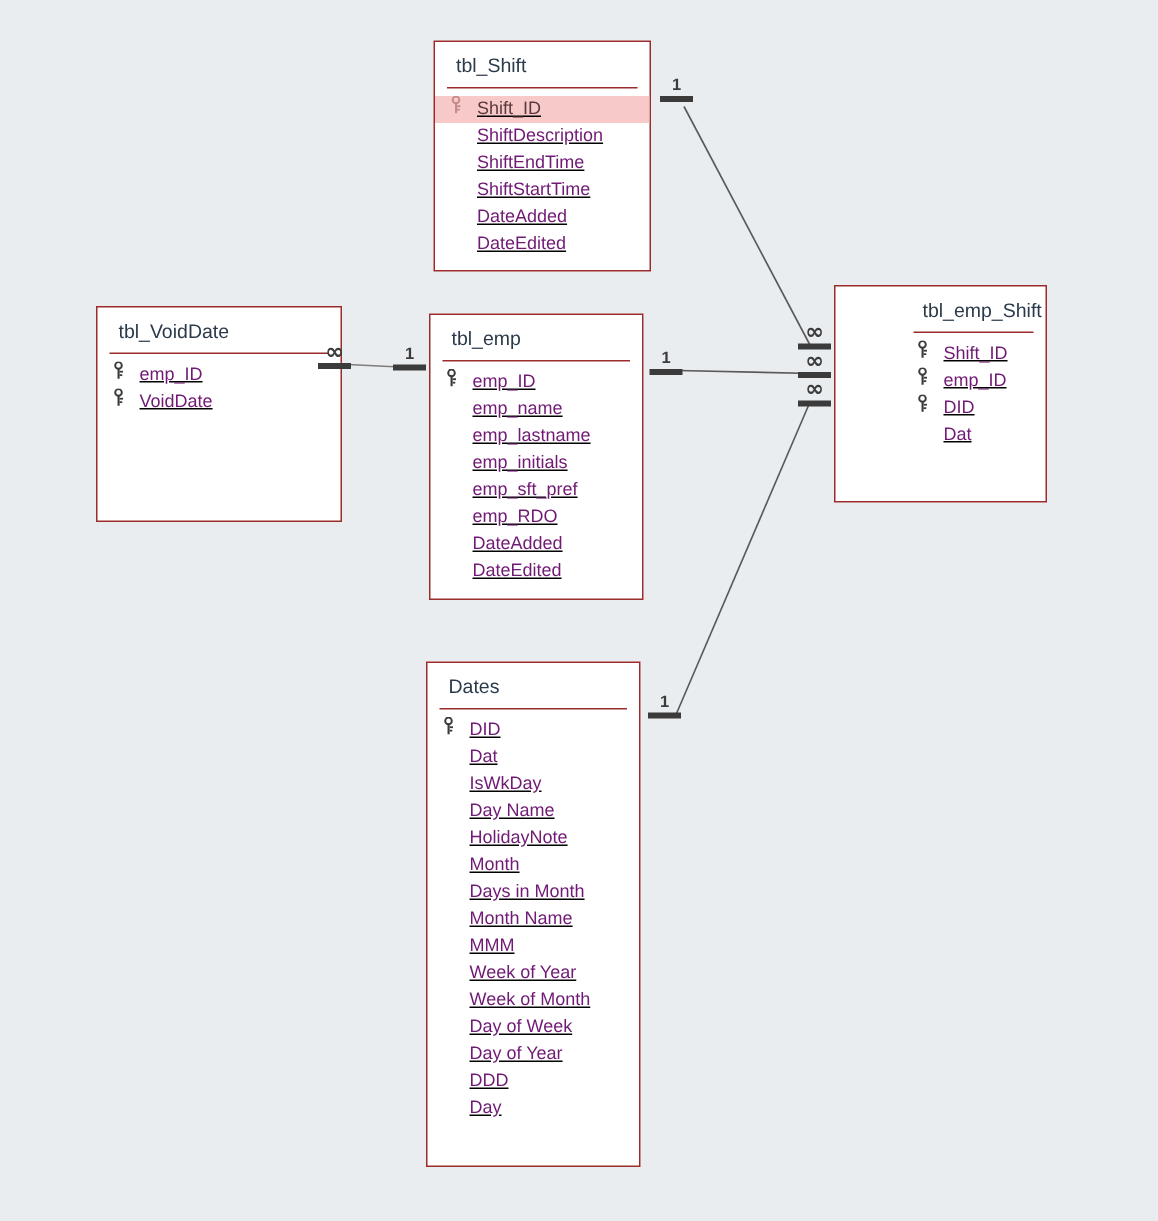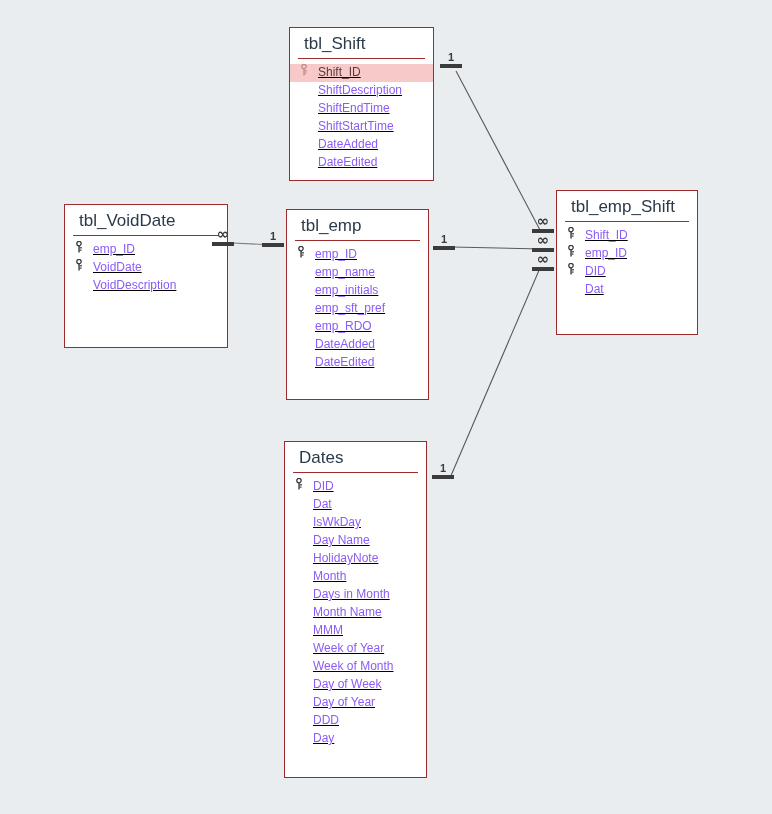--- a/index.html
+++ b/index.html
@@ -29,21 +29,21 @@
   }
   
   .table-box {
     position: absolute;
     background: #ffffff;
     border: 1px solid #9c2b2b;
     box-sizing: border-box;
     overflow: hidden;
   }
   .tbl-title {
-    font-size: 17px;
+    font-size: 13px;
     color: #2b3a4a;
     padding: 9px 0 7px 14px;
     line-height: 14px;
     white-space: nowrap;
   }
   .title-rule {
     height: 1px;
     background: #9c2b2b;
     margin: 0 8px 3px 8px;
   }
@@ -64,21 +64,21 @@
   }
   .key-slot {
     width: 18px;
     flex: 0 0 18px;
     display: flex;
     align-items: center;
     justify-content: flex-start;
   }
   .field-name {
     font-size: 12px;
-    color: #8b5cf6;
+    color: #701a75;
     line-height: 16px;
   }
   .field-row.highlight .field-name {
     color: #5a3a3f;
   }
   
   .card-marker {
     position: absolute;
     display: flex;
     flex-direction: column;
@@ -175,24 +175,20 @@
           <span class="key-slot">
             <svg width="8" height="12" viewBox="0 0 8 12">
               <circle cx="4" cy="2.6" r="2.2" fill="none" stroke="#3b3b3b" stroke-width="1.3"></circle>
               <rect x="3.35" y="4.3" width="1.4" height="7.2" fill="#3b3b3b"></rect>
               <rect x="4.7" y="6.2" width="2.3" height="1.2" fill="#3b3b3b"></rect>
               <rect x="4.7" y="8.5" width="1.8" height="1.2" fill="#3b3b3b"></rect>
             </svg>
           </span>
           <span class="field-name">VoidDate</span>
         </div>
-        <div class="field-row">
-          <span class="key-slot"></span>
-          <span class="field-name">VoidDescription</span>
-        </div>
       </div>
   </div>
 
   <div class="table-box" id="box-tbl_emp" style="left:286px; top:209px; width:143px; height:191px;">
     <div class="tbl-title">tbl_emp</div>
     <div class="title-rule"></div>
     <div class="field-list">
         <div class="field-row">
           <span class="key-slot">
             <svg width="8" height="12" viewBox="0 0 8 12">
@@ -203,20 +199,24 @@
             </svg>
           </span>
           <span class="field-name">emp_ID</span>
         </div>
         <div class="field-row">
           <span class="key-slot"></span>
           <span class="field-name">emp_name</span>
         </div>
         <div class="field-row">
           <span class="key-slot"></span>
+          <span class="field-name">emp_lastname</span>
+        </div>
+        <div class="field-row">
+          <span class="key-slot"></span>
           <span class="field-name">emp_initials</span>
         </div>
         <div class="field-row">
           <span class="key-slot"></span>
           <span class="field-name">emp_sft_pref</span>
         </div>
         <div class="field-row">
           <span class="key-slot"></span>
           <span class="field-name">emp_RDO</span>
         </div>
@@ -224,21 +224,21 @@
           <span class="key-slot"></span>
           <span class="field-name">DateAdded</span>
         </div>
         <div class="field-row">
           <span class="key-slot"></span>
           <span class="field-name">DateEdited</span>
         </div>
       </div>
   </div>
 
-  <div class="table-box" id="box-tbl_emp_shift" style="left:556px; top:190px; width:142px; height:145px;">
+  <div class="table-box" id="box-tbl_emp_shift" style="left:556px; top:190px; width:142px; height:145px;padding-left:44px;">
     <div class="tbl-title">tbl_emp_Shift</div>
     <div class="title-rule"></div>
     <div class="field-list">
         <div class="field-row">
           <span class="key-slot">
             <svg width="8" height="12" viewBox="0 0 8 12">
               <circle cx="4" cy="2.6" r="2.2" fill="none" stroke="#3b3b3b" stroke-width="1.3"></circle>
               <rect x="3.35" y="4.3" width="1.4" height="7.2" fill="#3b3b3b"></rect>
               <rect x="4.7" y="6.2" width="2.3" height="1.2" fill="#3b3b3b"></rect>
               <rect x="4.7" y="8.5" width="1.8" height="1.2" fill="#3b3b3b"></rect>

